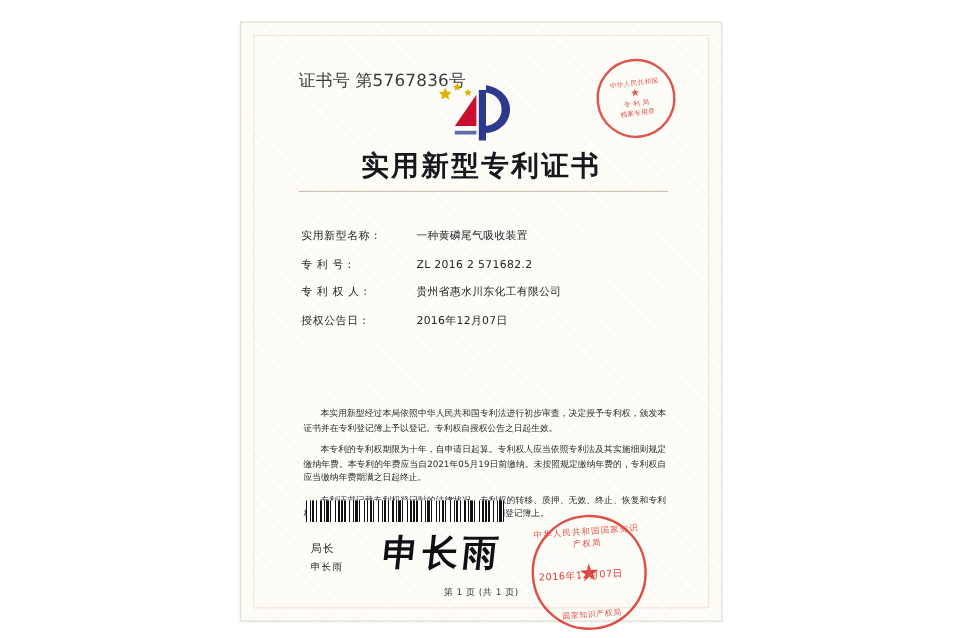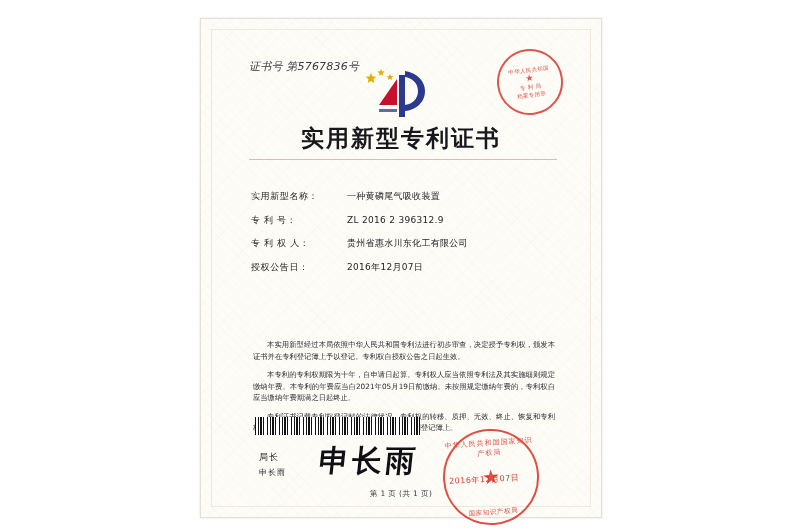--- a/index.html
+++ b/index.html
@@ -43,25 +43,24 @@
     background:
       repeating-linear-gradient(45deg, rgba(215,200,170,0.055) 0px, rgba(215,200,170,0.055) 1px, rgba(255,255,255,0) 1px, rgba(255,255,255,0) 7px),
       repeating-linear-gradient(-45deg, rgba(200,210,190,0.05) 0px, rgba(200,210,190,0.05) 1px, rgba(255,255,255,0) 1px, rgba(255,255,255,0) 9px);
     pointer-events: none;
   }
 
   .cert-no {
     position: absolute;
     left: 48px;
     top: 40px;
-    font-size: 11px;
+    font-size: 14px;
     color: #3a3a42;
     letter-spacing: 0.2px;
     white-space: nowrap;
-    font-style: italic;
   }
 
   
   .top-seal {
     position: absolute;
     right: 38px;
     top: 30px;
     width: 62px;
     height: 62px;
     border: 2px solid #d4281f;
@@ -295,21 +294,21 @@
     <div class="title">实用新型专利证书</div>
     <div class="title-rule"></div>
 
     <div class="fields">
       <div class="field-row">
         <span class="field-label">实用新型名称：</span>
         <span class="field-value">一种黄磷尾气吸收装置</span>
       </div>
       <div class="field-row">
         <span class="field-label">专 利 号：</span>
-        <span class="field-value">ZL 2016 2 396312.9</span>
+        <span class="field-value">ZL 2016 2 571682.2</span>
       </div>
       <div class="field-row">
         <span class="field-label">专 利 权 人：</span>
         <span class="field-value">贵州省惠水川东化工有限公司</span>
       </div>
       <div class="field-row">
         <span class="field-label">授权公告日：</span>
         <span class="field-value">2016年12月07日</span>
       </div>
     </div>

